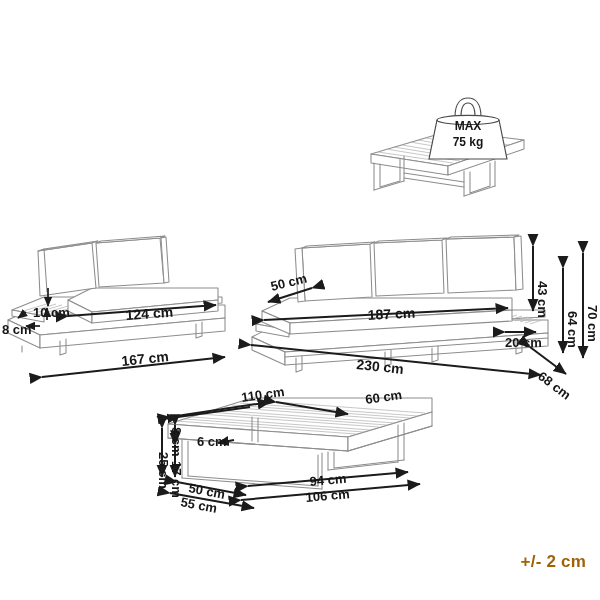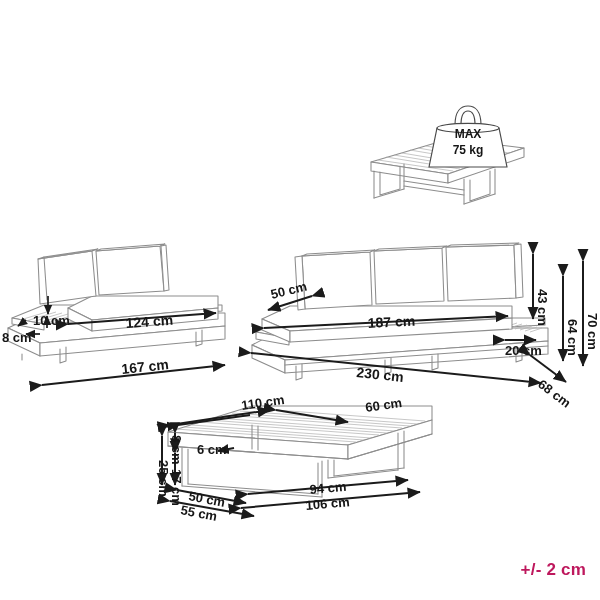--- a/index.html
+++ b/index.html
@@ -1,28 +1,28 @@
 <!DOCTYPE html>
 <html><head>
 <meta charset="utf-8">
 <style>
   html,body{margin:0;padding:0;background:#ffffff;}
   body{width:600px;height:600px;overflow:hidden;
        font-family:"Liberation Sans", sans-serif;}
-  #sheet{position:relative;width:600px;height:592px;background:#fff;margin-top:8px;}
+  #sheet{position:relative;width:600px;height:592px;background:#fff;}
   svg.layer{position:absolute;left:0;top:0;width:600px;height:600px;}
   .ln{fill:none;stroke:#8d8d8d;stroke-width:1.05;stroke-linejoin:round;stroke-linecap:round;}
   .ln2{fill:#ffffff;stroke:#8d8d8d;stroke-width:1.05;stroke-linejoin:round;stroke-linecap:round;}
   .slat{fill:none;stroke:#b4b4b4;stroke-width:0.75;}
   .dim{fill:none;stroke:#1b1b1b;stroke-width:2.0;}
   .dimthin{fill:none;stroke:#1b1b1b;stroke-width:1.7;}
   .wt{fill:#ffffff;stroke:#4a4a4a;stroke-width:1.2;stroke-linejoin:round;}
   .wtln{fill:none;stroke:#4a4a4a;stroke-width:1.2;}
   .lbl{font-family:"Liberation Sans", sans-serif;font-weight:bold;fill:#161616;}
-  .tol{position:absolute;right:14px;bottom:20px;font-size:17px;font-weight:bold;color:#be185d;
+  .tol{position:absolute;right:14px;bottom:20px;font-size:17px;font-weight:bold;color:#a16207;
        letter-spacing:0.2px;}
   .wlbl{font-family:"Liberation Sans", sans-serif;font-weight:bold;fill:#161616;font-size:12px;text-anchor:middle;}
 </style>
 </head>
 <body>
 
 <div id="sheet">
 
   <svg class="layer" viewBox="0 0 600 600">
 

